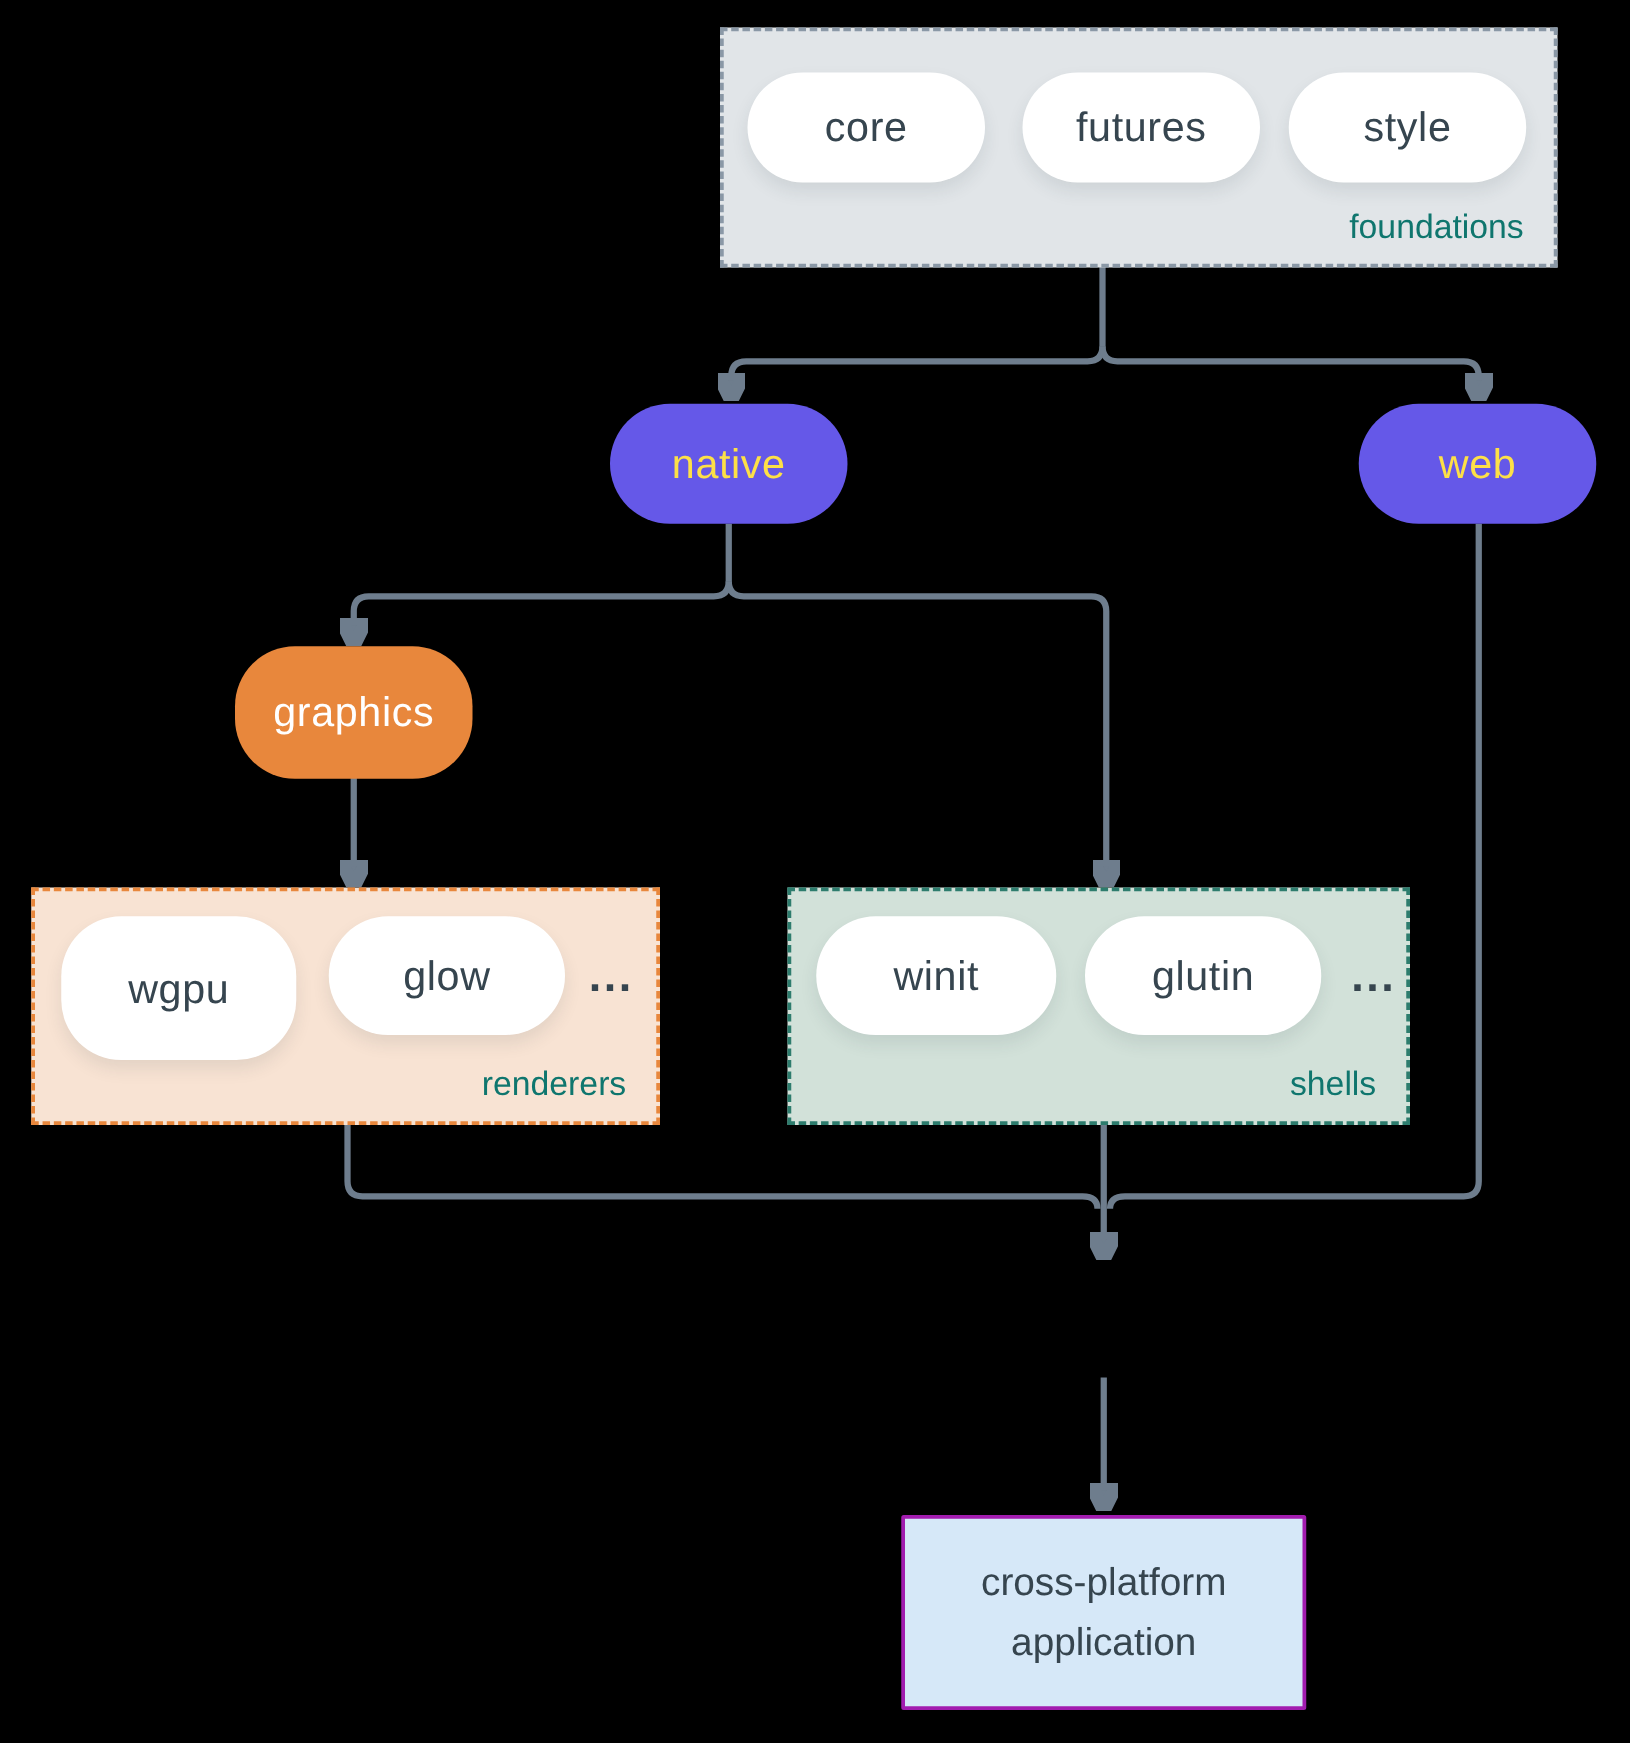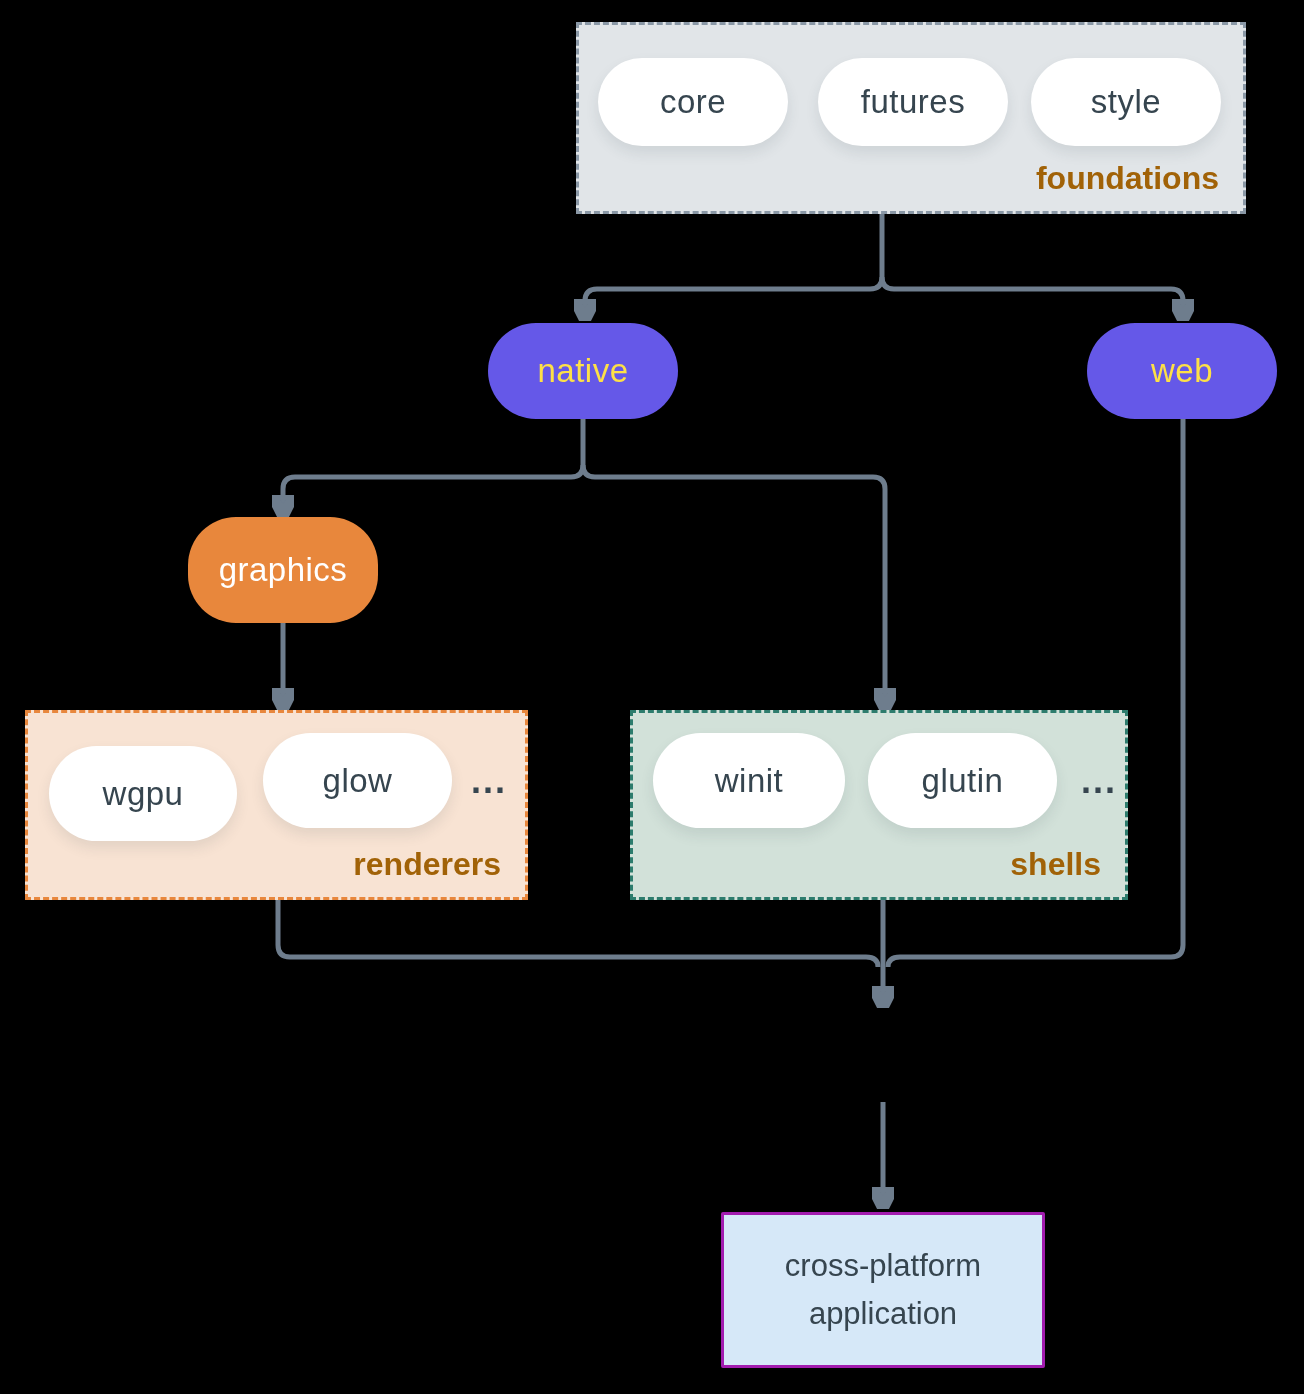--- a/index.html
+++ b/index.html
@@ -16,29 +16,29 @@
   }
   .wh{background:#ffffff;color:#36454f;box-shadow:0 7px 14px rgba(40,55,70,.10);}
   .purple{background:#6558e8;color:#fde047;}
   .orange{background:#e8873c;color:#ffffff;}
   .blue{background:#2e8fdd;color:#ffffff;}
 
   .group{position:absolute;z-index:1;}
   .g-foundations{left:576px;top:22px;width:670px;height:192px;background:#e1e5e8;border:3px dashed #8a98a6;box-sizing:border-box;}
   .g-renderers{left:25px;top:710px;width:503px;height:190px;background:#f8e3d3;border:3px dashed #e8873c;box-sizing:border-box;}
   .g-shells{left:630px;top:710px;width:498px;height:190px;background:#d2e1d9;border:3px dashed #2d7c6d;box-sizing:border-box;}
-  .glabel{position:absolute;right:24px;bottom:14px;font-size:32px;color:#a16207;font-weight:bold;}
+  .glabel{position:absolute;right:24px;bottom:14px;font-size:27px;color:#0f766e;}
 
   
   .p-core{left:19px;top:33px;width:190px;height:88px;}
   .p-futures{left:239px;top:33px;width:190px;height:88px;}
   .p-style{left:452px;top:33px;width:190px;height:88px;}
 
   
-  .p-wgpu{left:21px;top:33px;width:188px;height:95px;text-align:center;}
+  .p-wgpu{left:21px;top:20px;width:188px;height:115px;text-align:center;}
   .p-glow{left:235px;top:20px;width:189px;height:95px;}
   
   .p-winit{left:20px;top:20px;width:192px;height:95px;}
   .p-glutin{left:235px;top:20px;width:189px;height:95px;}
   .dots{position:absolute;top:20px;height:95px;display:flex;align-items:center;font-size:36px;font-weight:600;color:#36454f;letter-spacing:2px;}
   .g-renderers .dots{left:443px;}
   .g-shells .dots{left:448px;}
 
   .n-native{left:488px;top:323px;width:190px;height:96px;}
   .n-web{left:1087px;top:323px;width:190px;height:96px;}

